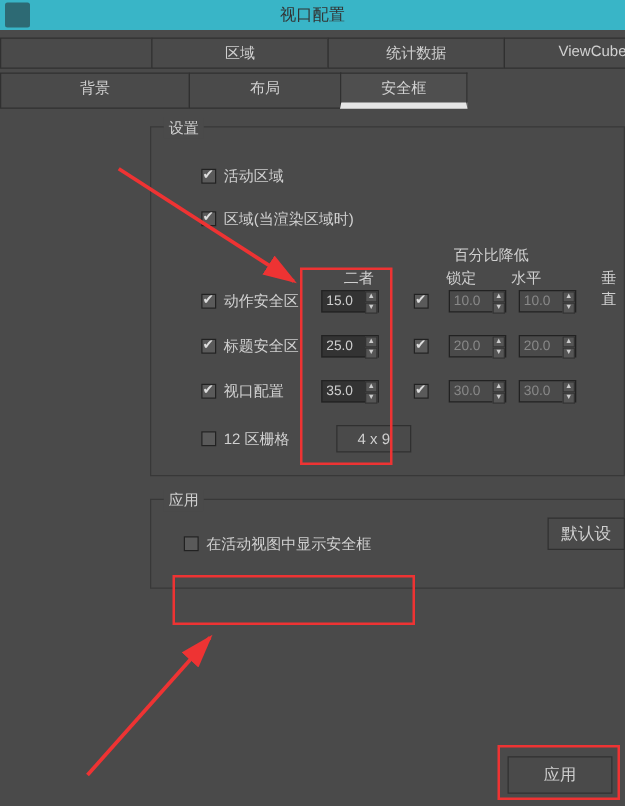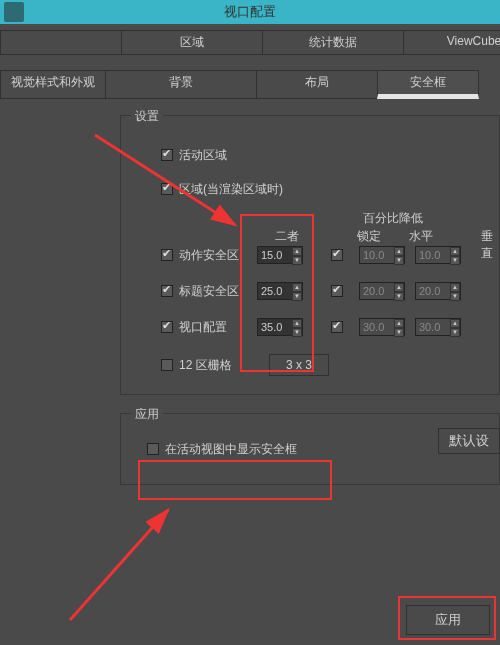--- a/index.html
+++ b/index.html
@@ -2,21 +2,21 @@
 <html><head>
 <meta charset="utf-8">
 <style>
   html,body{margin:0;padding:0;background:#4a4a4a;font-family:"Microsoft YaHei",Arial,sans-serif;font-size:12px;color:#d0d0d0;width:500px;height:645px;overflow:hidden;position:relative}
   
   .titlebar{height:24px;background:#39b5c7;display:flex;align-items:center;position:relative}
   .titlebar .icon{width:20px;height:20px;margin-left:4px;background:#2d6a74;border-radius:2px}
   .titlebar .title{position:absolute;left:50%;transform:translateX(-50%);color:#333;font-size:13px}
   
   .tabs{margin-top:6px}
-  .tabrow{display:flex;gap:0;margin-bottom:16px}
+  .tabrow{display:flex;gap:0;margin-bottom:4px}
   .tab{border:1px solid #303030;background:#4a4a4a;padding:3px 10px;font-size:12px;color:#d0d0d0;cursor:pointer;margin-right:-1px;white-space:nowrap}
   .tab.empty{flex:0 0 10px;padding:3px 0;min-width:10px}
   .tab.active{border-bottom:5px solid #e5e5e5;background:#4f4f4f}
   .tabrow1 .tab{min-width:120px;text-align:center}
   .tabrow2{margin-top:-1px}
   .tabrow2 .tab{min-width:80px;text-align:center}
   
   .group{border:1px solid #383838;margin:14px 0 0 120px;padding:22px 14px 14px 14px;position:relative;width:380px;box-sizing:border-box}
   .group-title{position:absolute;top:-8px;left:10px;background:#4a4a4a;padding:0 4px;color:#cfcfcf}
   
@@ -55,21 +55,20 @@
 </div>
 
 <div class="tabs">
   <div class="tabrow tabrow1">
     <div class="tab empty"></div>
     <div class="tab">区域</div>
     <div class="tab">统计数据</div>
     <div class="tab">ViewCube</div>
   </div>
   <div class="tabrow tabrow2">
-    <div class="tab">视觉样式和外观</div>
     <div class="tab" style="min-width:130px">背景</div>
     <div class="tab" style="min-width:100px">布局</div>
     <div class="tab active" style="min-width:80px">安全框</div>
   </div>
 </div>
 
 <div class="group">
   <div class="group-title">设置</div>
 
   <div class="ckrow">
@@ -148,21 +147,21 @@
           <span class="sb">▲</span>
           <span class="sb">▼</span>
         </span></span>
   </div>
 
   <div class="pillrow">
     <div class="lbl" style="width:110px;display:flex;align-items:center">
         <input type="checkbox" class="ck" style="">
         <span>12 区栅格</span>
       </div>
-    <button class="pill">3 x 3</button>
+    <button class="pill">4 x 9</button>
   </div>
 </div>
 
 <div class="group2">
   <div class="group-title">应用</div>
   <div class="ckrow" style="margin:6px 0 6px 8px">
     <input type="checkbox" class="ck" style="">
     <span class="label">在活动视图中显示安全框</span>
   </div>
   <button class="defbtn">默认设</button>

